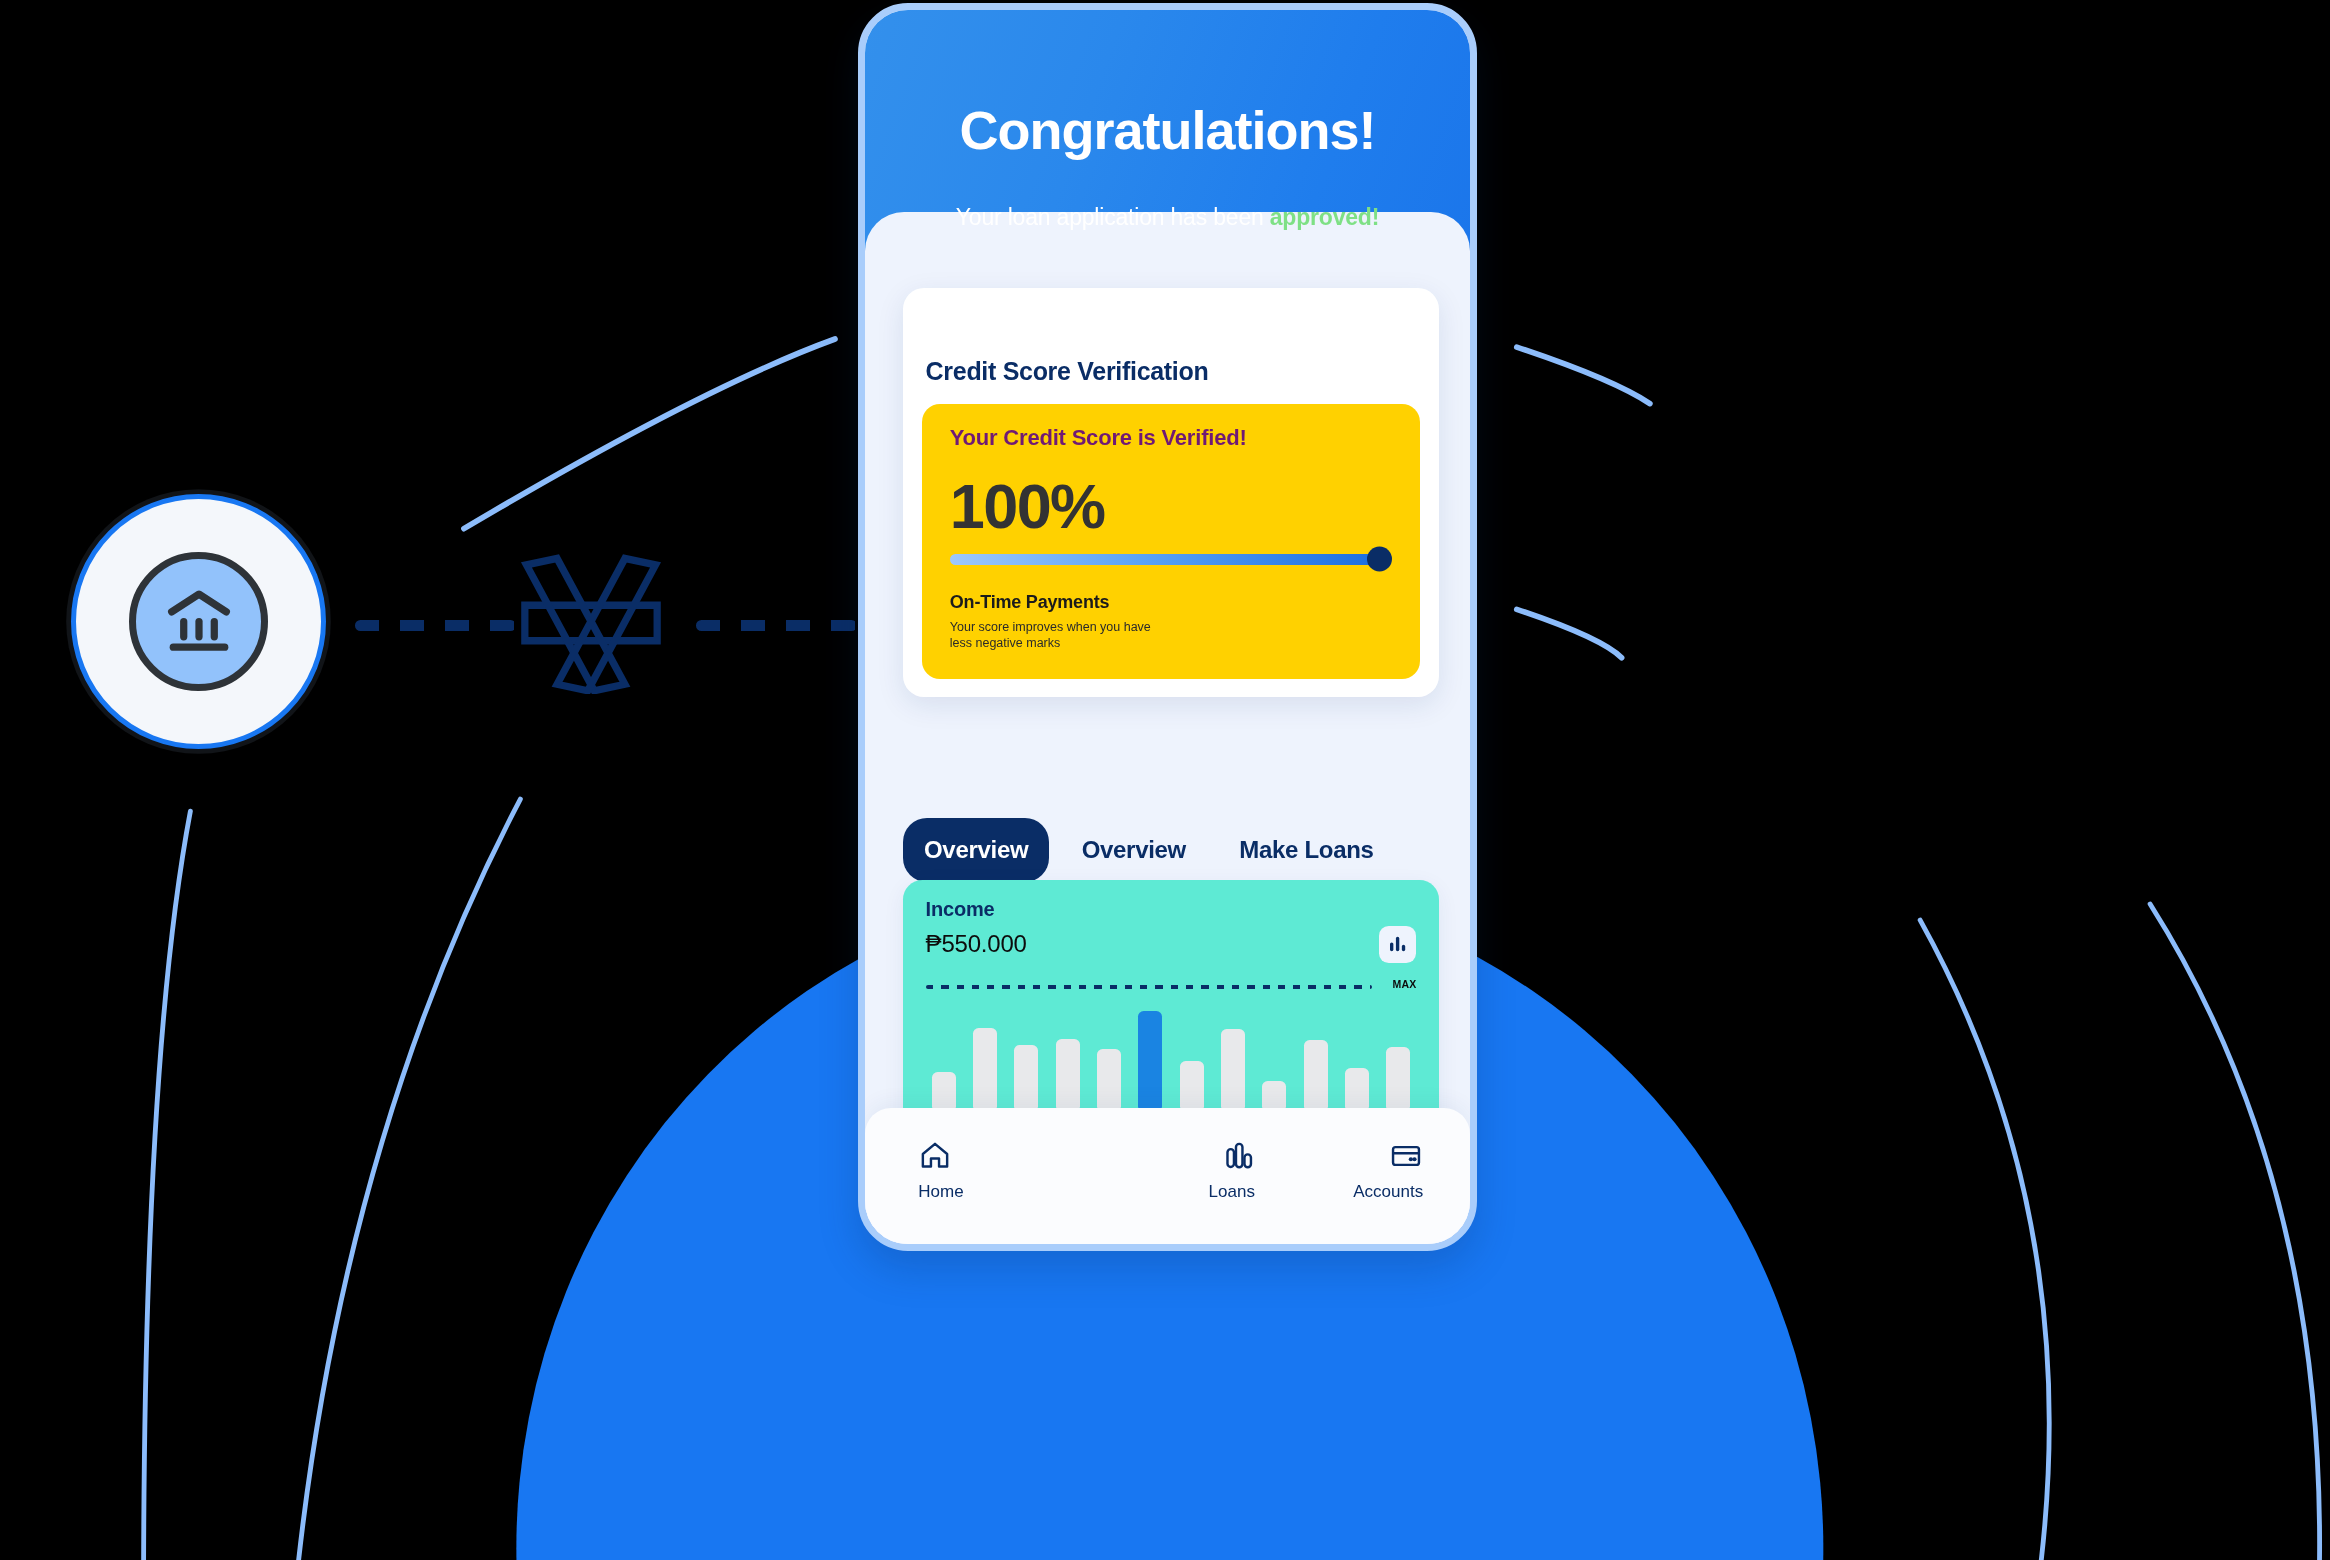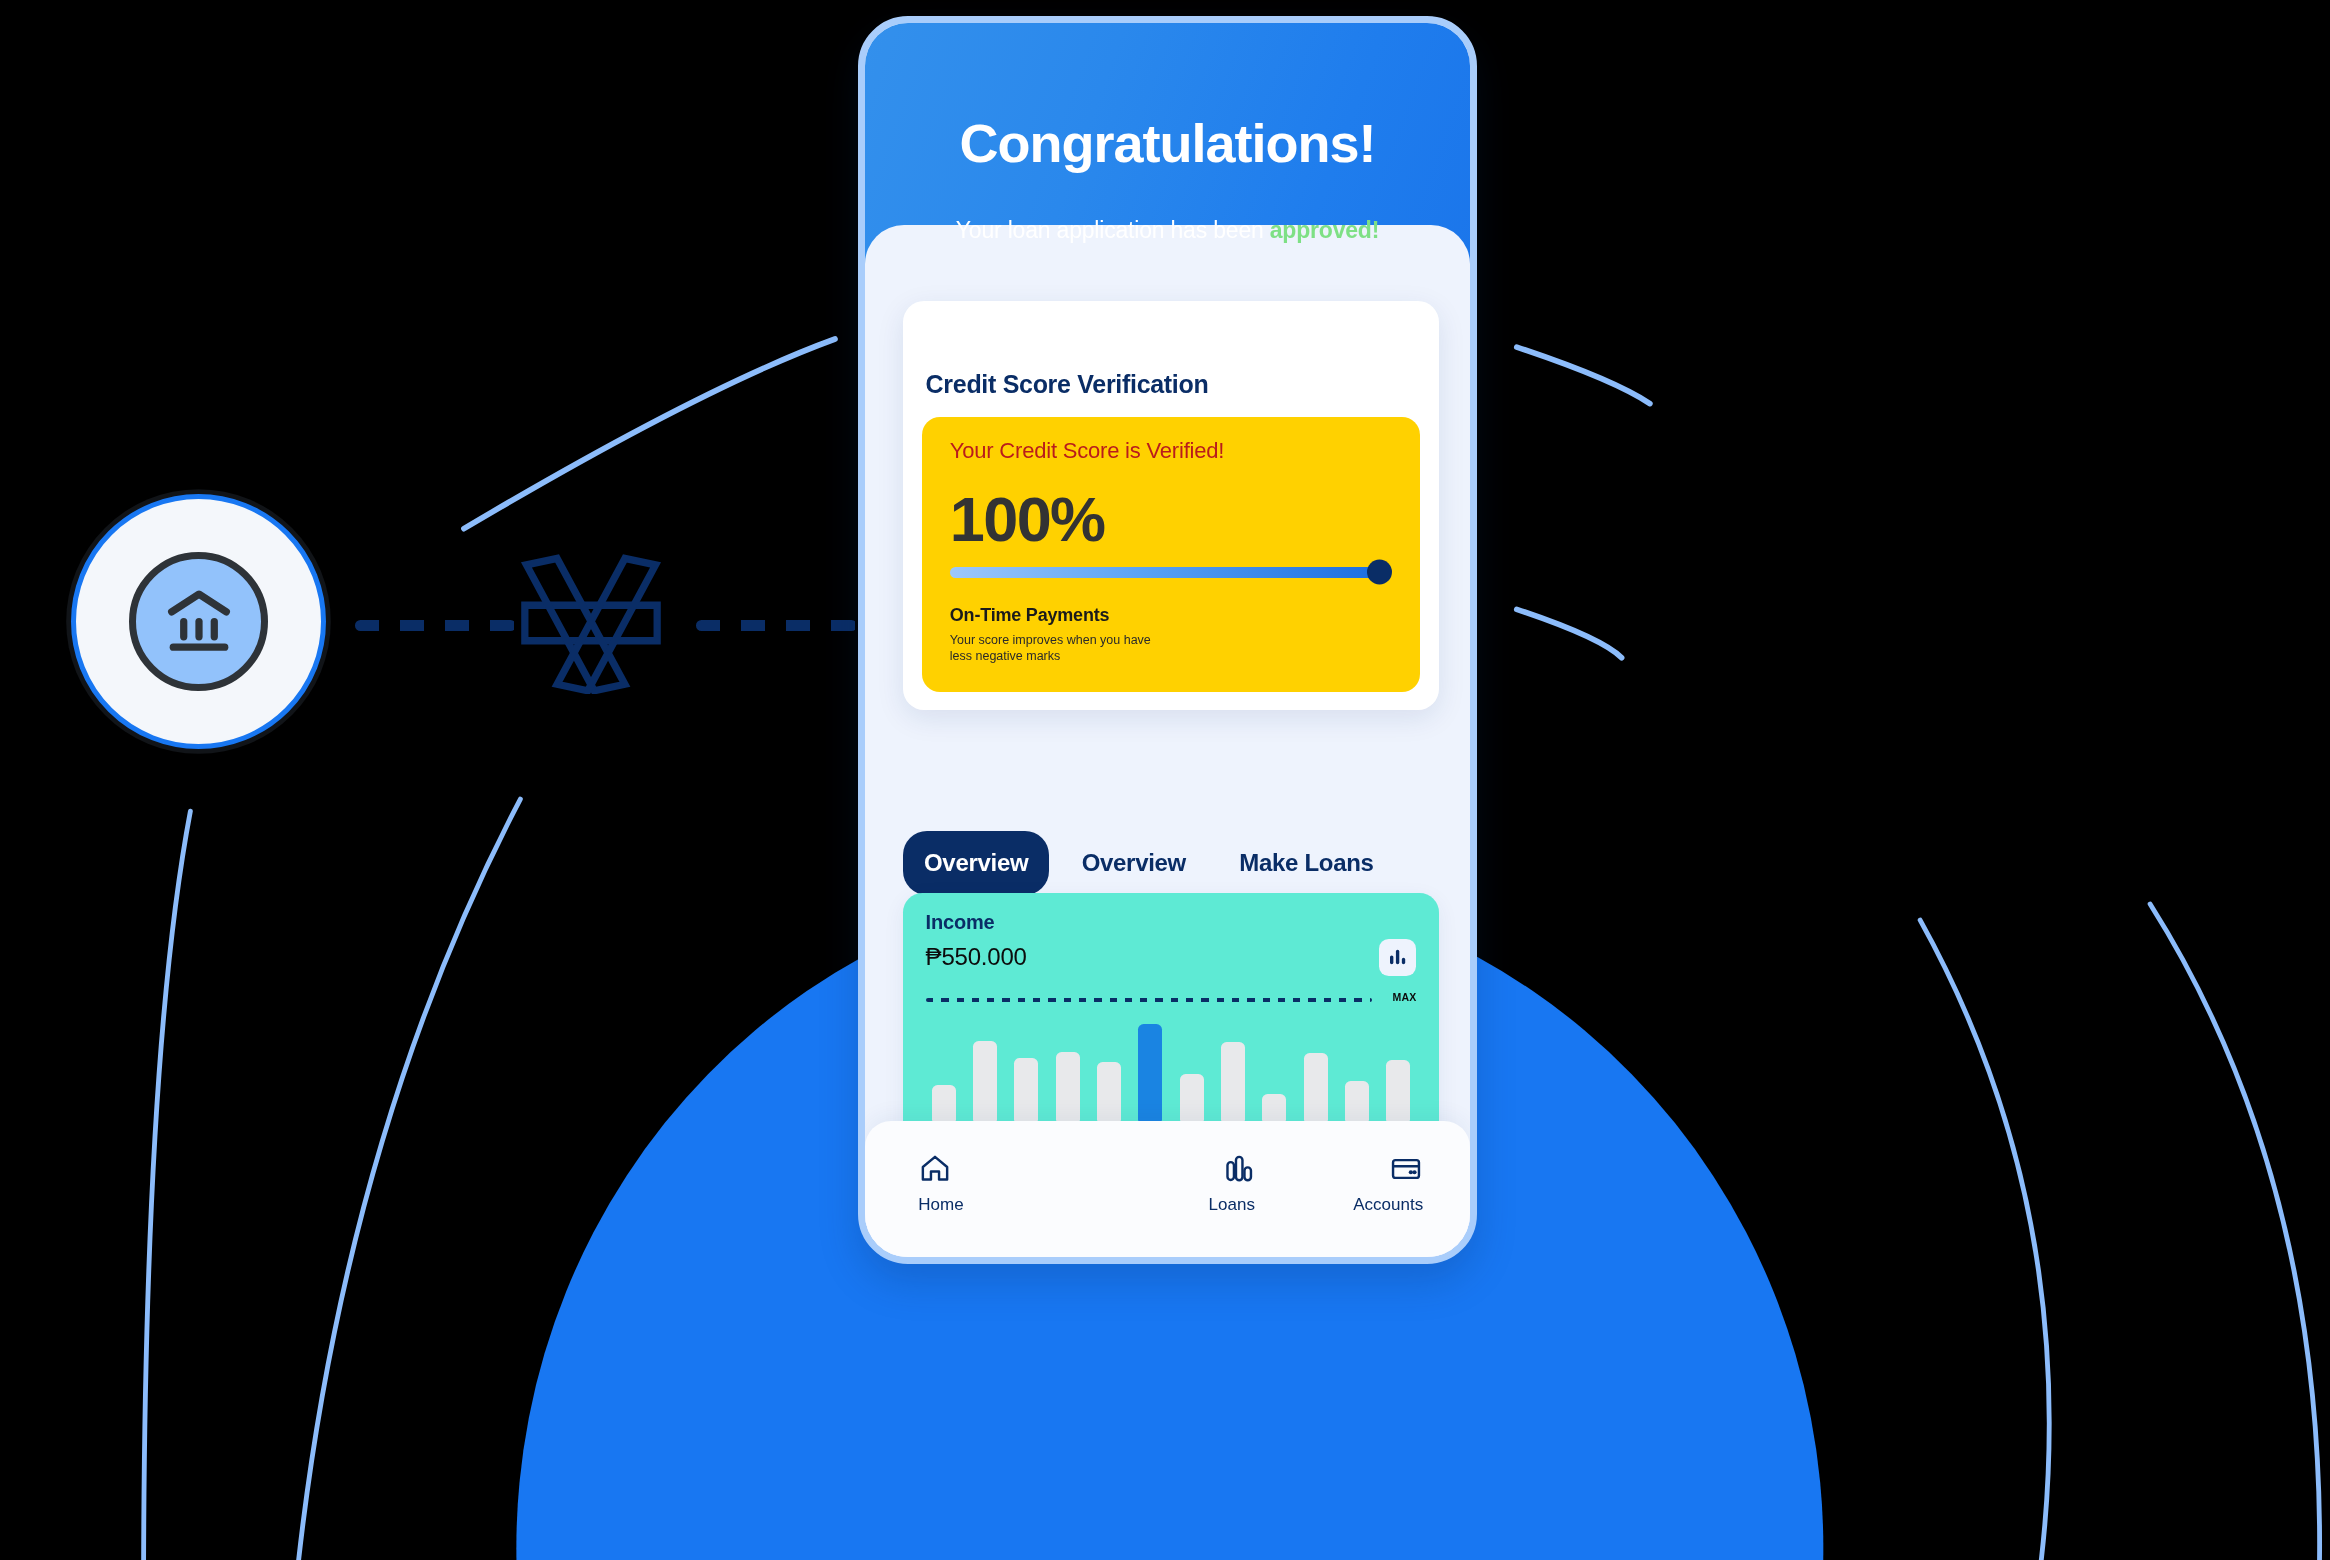--- a/index.html
+++ b/index.html
@@ -74,21 +74,21 @@
       #0a2d66 0px, #0a2d66 24px,
       transparent 24px, transparent 45px);
   }
   .dash-line.seg-a { left: 355px; width: 161px; }
   .dash-line.seg-b { left: 696px; width: 161px; }
 
   
   .phone {
     position: absolute;
     left: 858px;
-    top: 16px;
+    top: 3px;
     width: 619px;
     height: 1248px;
     border-radius: 50px;
     background: #ffffff;
     border: 7.3px solid #a9cdfb;
     box-sizing: border-box;
     overflow: hidden;
     box-shadow: 0 18px 39px rgba(10, 45, 102, 0.22);
   }
   .phone-screen {
@@ -168,23 +168,23 @@
     letter-spacing: -0.3px;
     margin-top: 46px;
   }
   .score-panel {
     margin: 0 19.4px;
     background: #ffd100;
     border-radius: 18px;
     padding: 21px 27.4px 27.4px 27.4px;
   }
   .score-verified {
-    color: #b91c1c;
+    color: #701a75;
     font-size: 22px;
-    font-weight: 400;
+    font-weight: 700;
     letter-spacing: -0.2px;
   }
   .score-pct {
     color: #333333;
     font-size: 63px;
     font-weight: 700;
     line-height: 1.18;
     letter-spacing: -1.6px;
     margin-top: 18px;
   }

